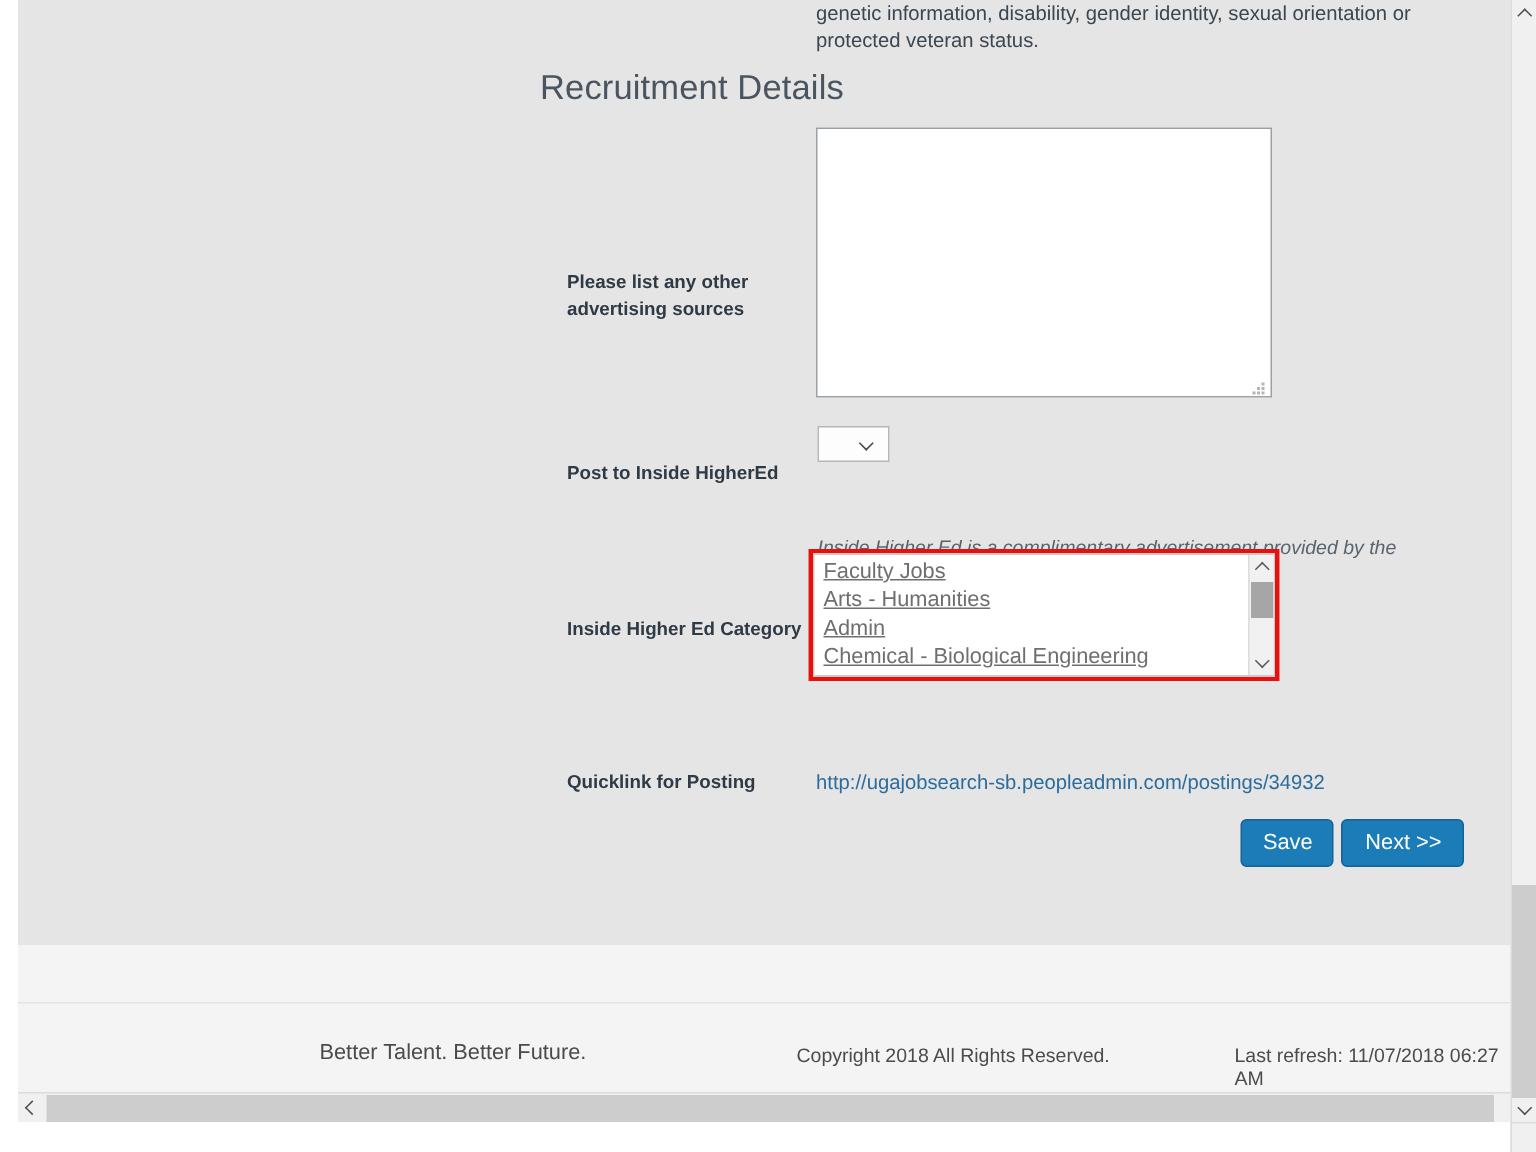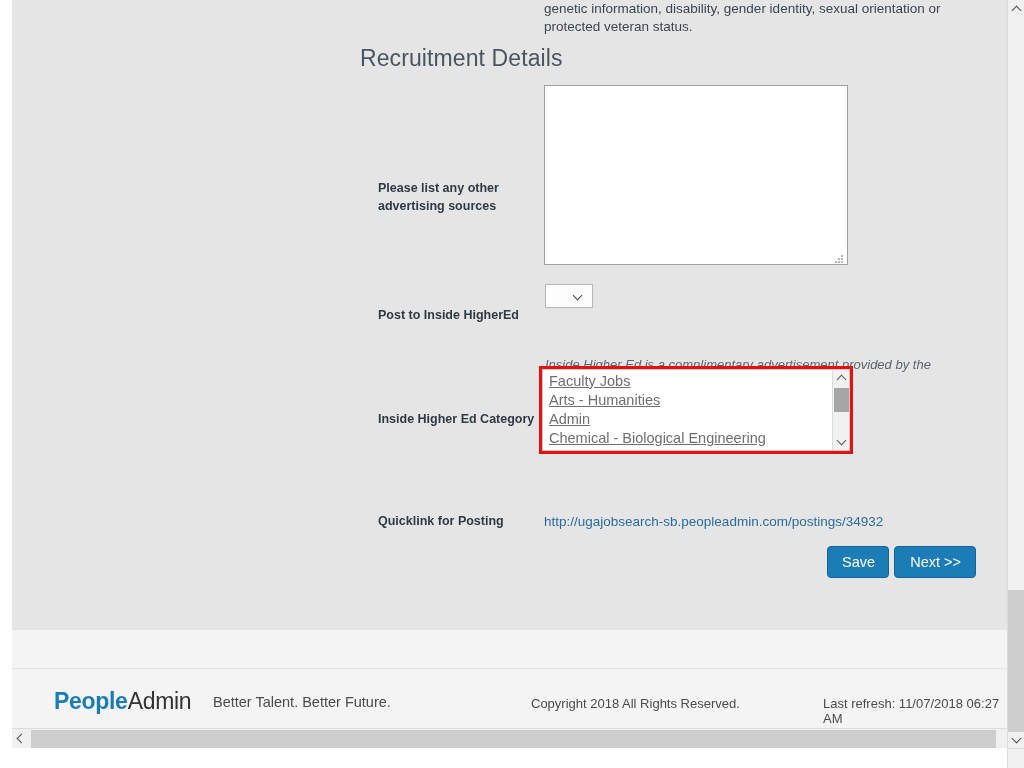--- a/index.html
+++ b/index.html
@@ -430,21 +430,20 @@
   <div class="field-label" style="left:366px; top:512px;">Quicklink for Posting</div>
 
   <a class="quicklink" href="#">http://ugajobsearch-sb.peopleadmin.com/postings/34932</a>
 
   <button class="btn" id="save-btn">Save</button>
   <button class="btn" id="next-btn">Next &gt;&gt;</button>
 
   <div class="footer-band"></div>
   <div class="footer-main"></div>
 
-  <div class="brand"><span class="people">People</span><span class="admin">Admin</span></div>
 
   <div class="tagline">Better Talent. Better Future.</div>
   <div class="copyright">Copyright 2018 All Rights Reserved.</div>
   <div class="last-refresh">Last refresh: 11/07/2018 06:27 AM</div>
   <a class="help-link" href="#">Help</a>
 
   <div class="hscroll">
     <div class="hscroll-arrow left"></div>
     <div class="hscroll-thumb"></div>
     <div class="hscroll-arrow right"></div>

